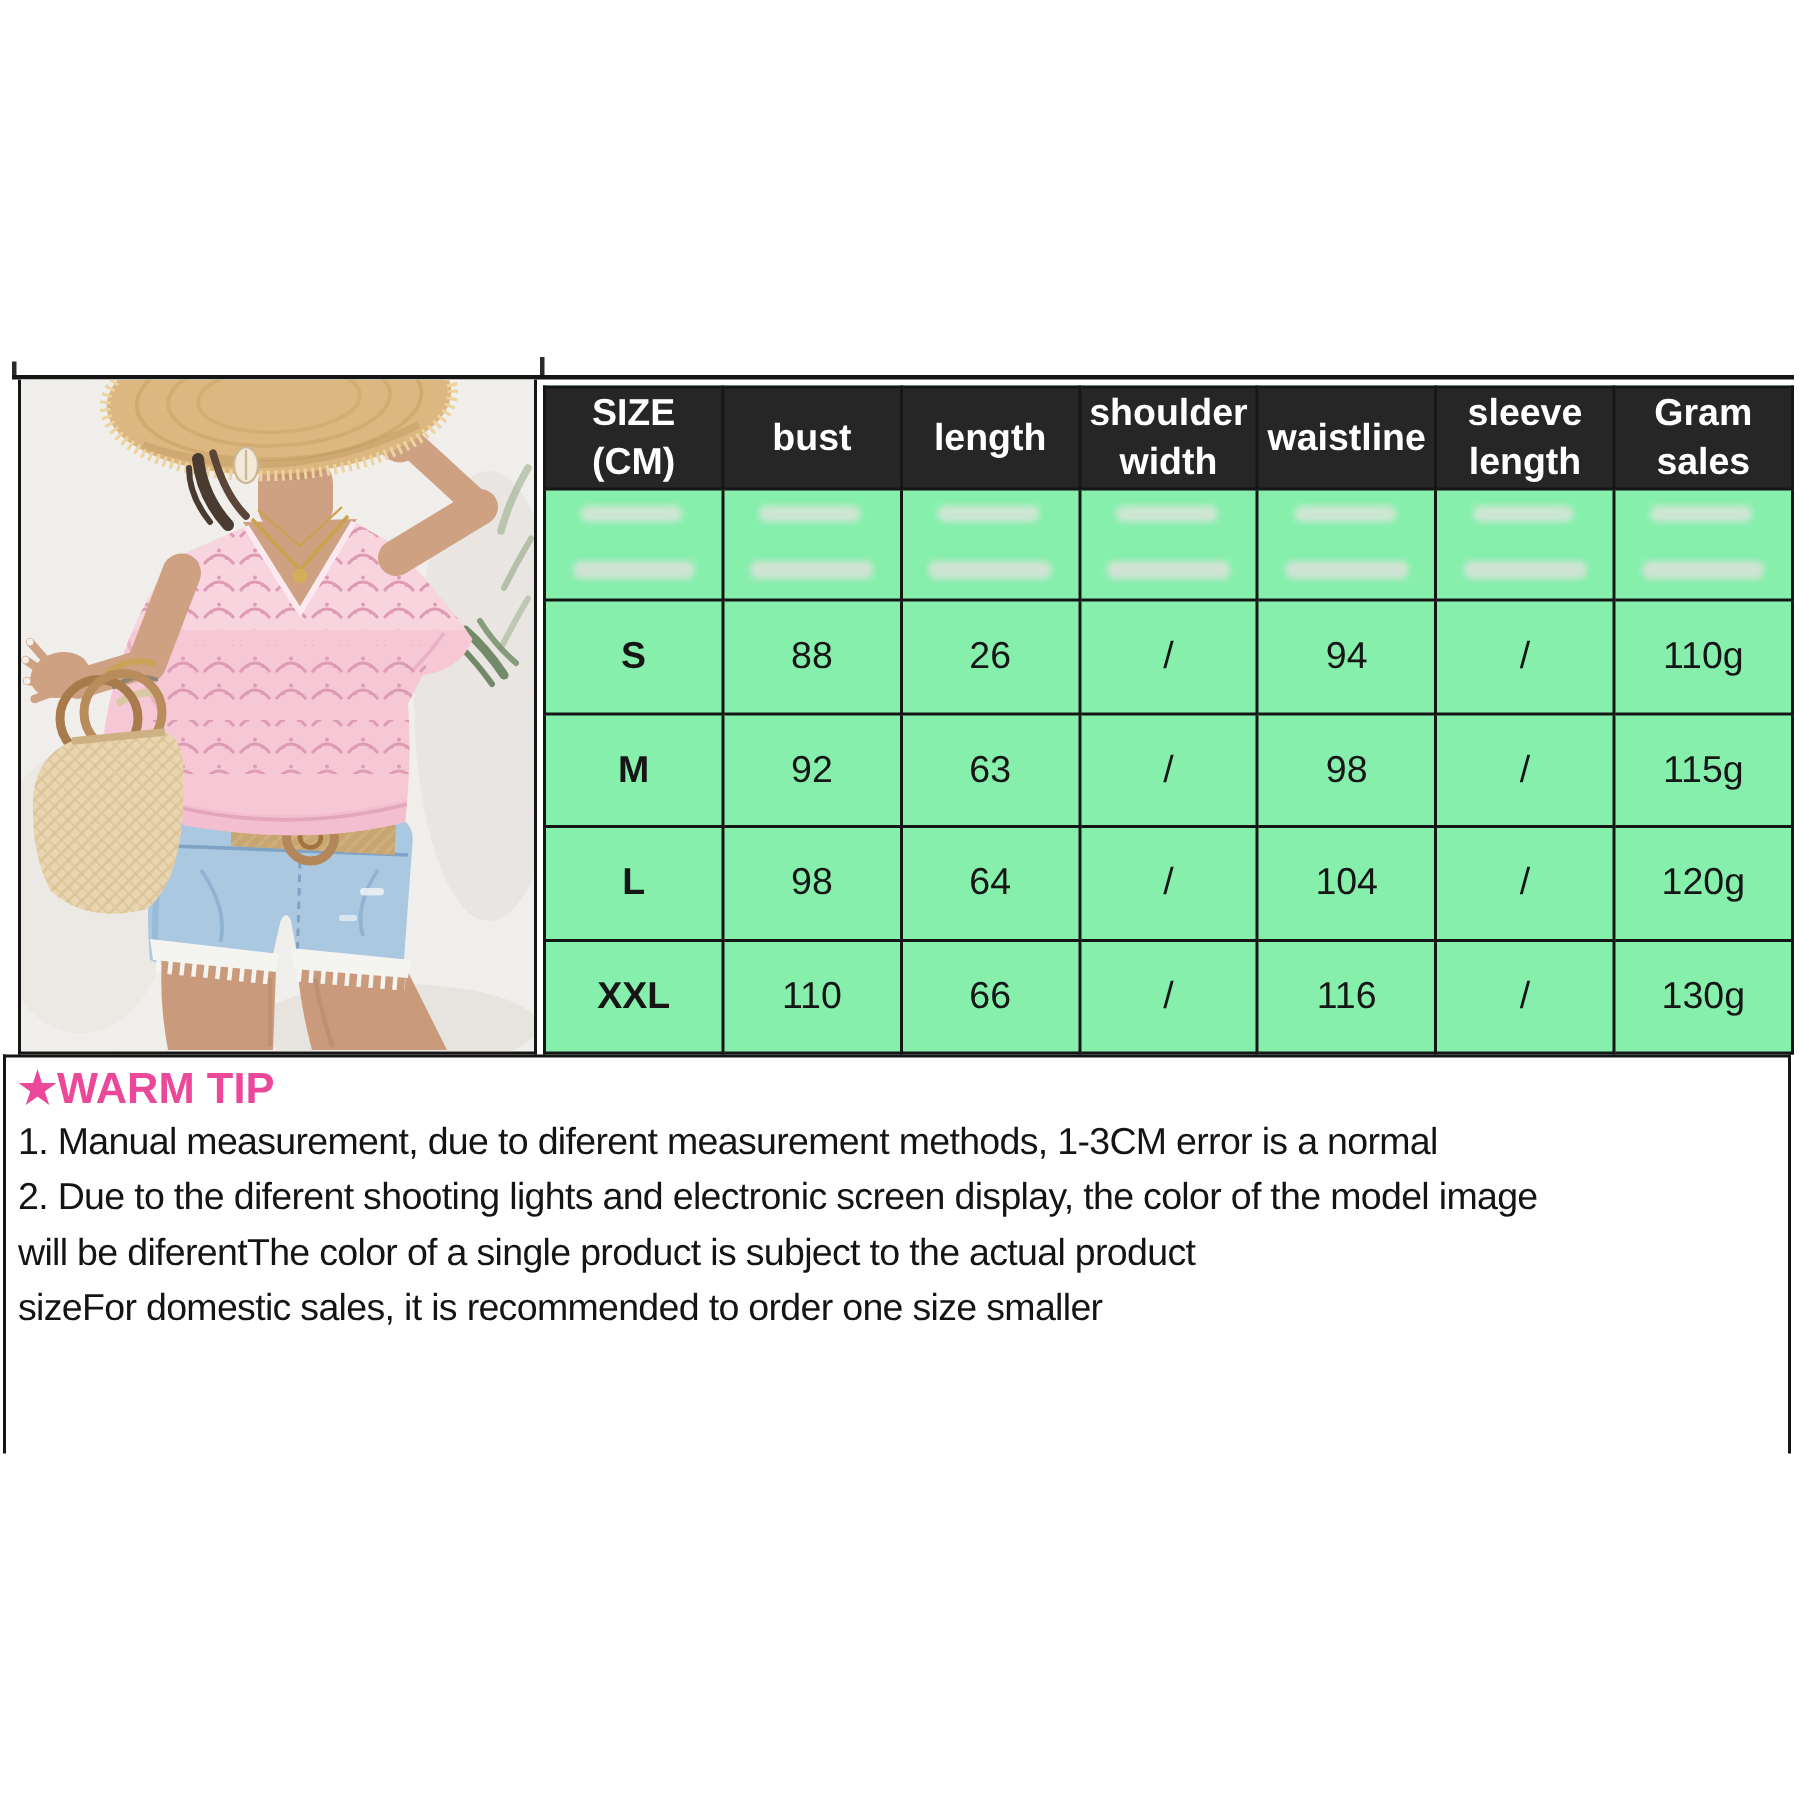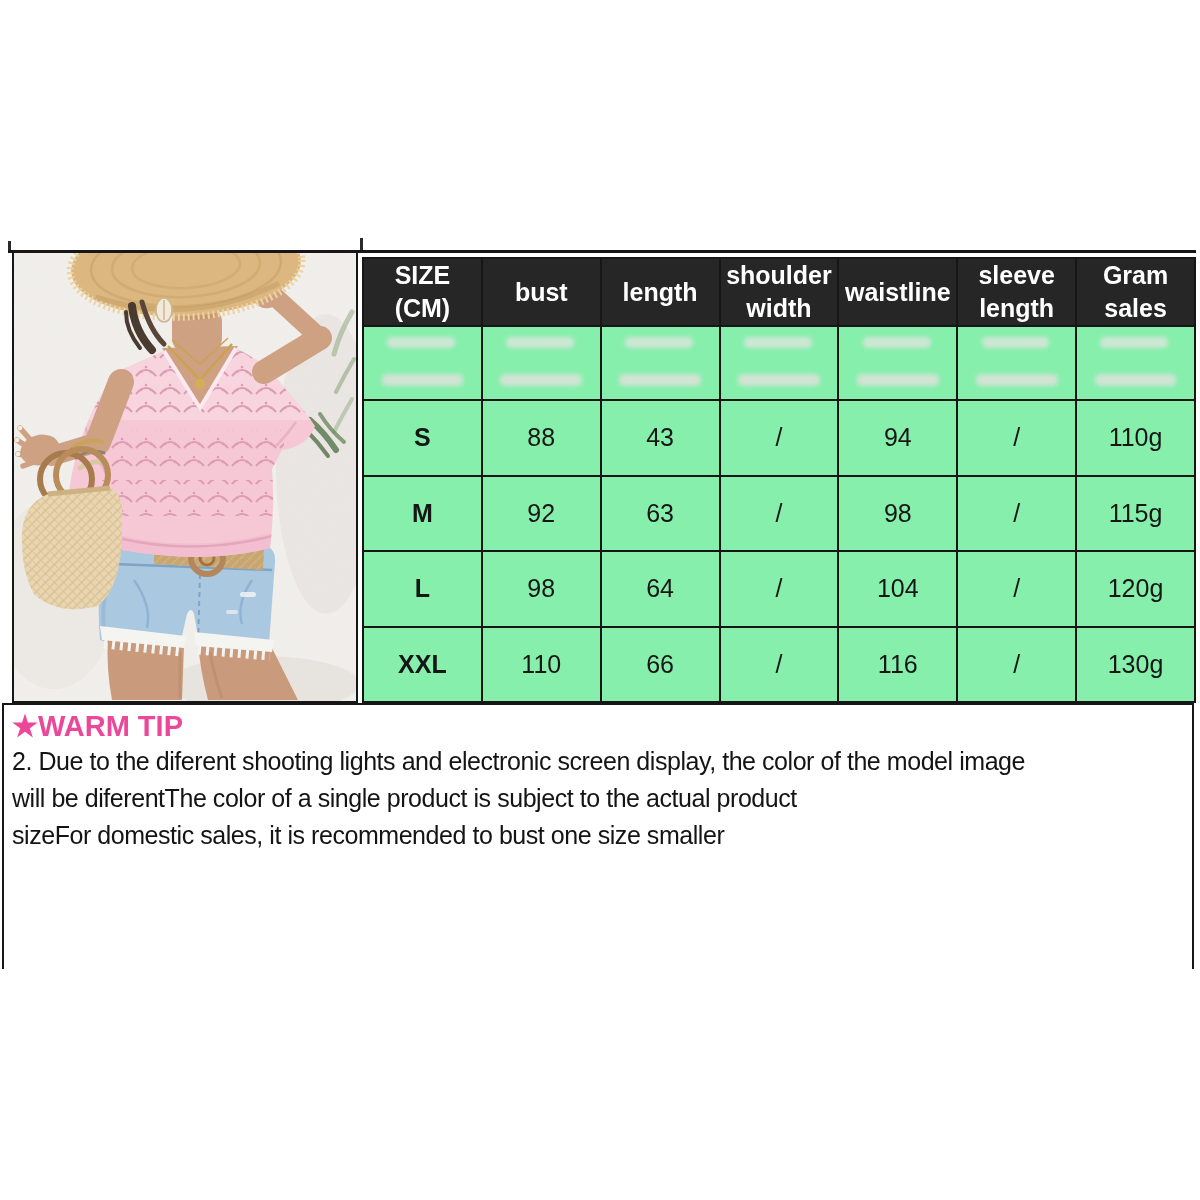--- a/index.html
+++ b/index.html
@@ -218,21 +218,21 @@
             <td></td>
             <td></td>
             <td></td>
             <td></td>
             <td></td>
             <td></td>
           </tr>
           <tr>
             <td class="size-col">S</td>
             <td>88</td>
-            <td>43</td>
+            <td>26</td>
             <td>/</td>
             <td>94</td>
             <td>/</td>
             <td>110g</td>
           </tr>
           <tr>
             <td class="size-col">M</td>
             <td>92</td>
             <td>63</td>
             <td>/</td>
@@ -258,19 +258,20 @@
             <td>/</td>
             <td>130g</td>
           </tr>
         </tbody>
     </table>
   </div>
 
   <section class="tips">
     <h2>★WARM TIP</h2>
     <div id="tipLines">
+        <div class="tip-line">1. Manual measurement, due to diferent measurement methods, 1-3CM error is a normal</div>
         <div class="tip-line">2. Due to the diferent shooting lights and electronic screen display, the color of the model image</div>
         <div class="tip-line">will be diferentThe color of a single product is subject to the actual product</div>
-        <div class="tip-line">sizeFor domestic sales, it is recommended to bust one size smaller</div>
+        <div class="tip-line">sizeFor domestic sales, it is recommended to order one size smaller</div>
       </div>
   </section>
 
 </div>
 
 </body></html>

